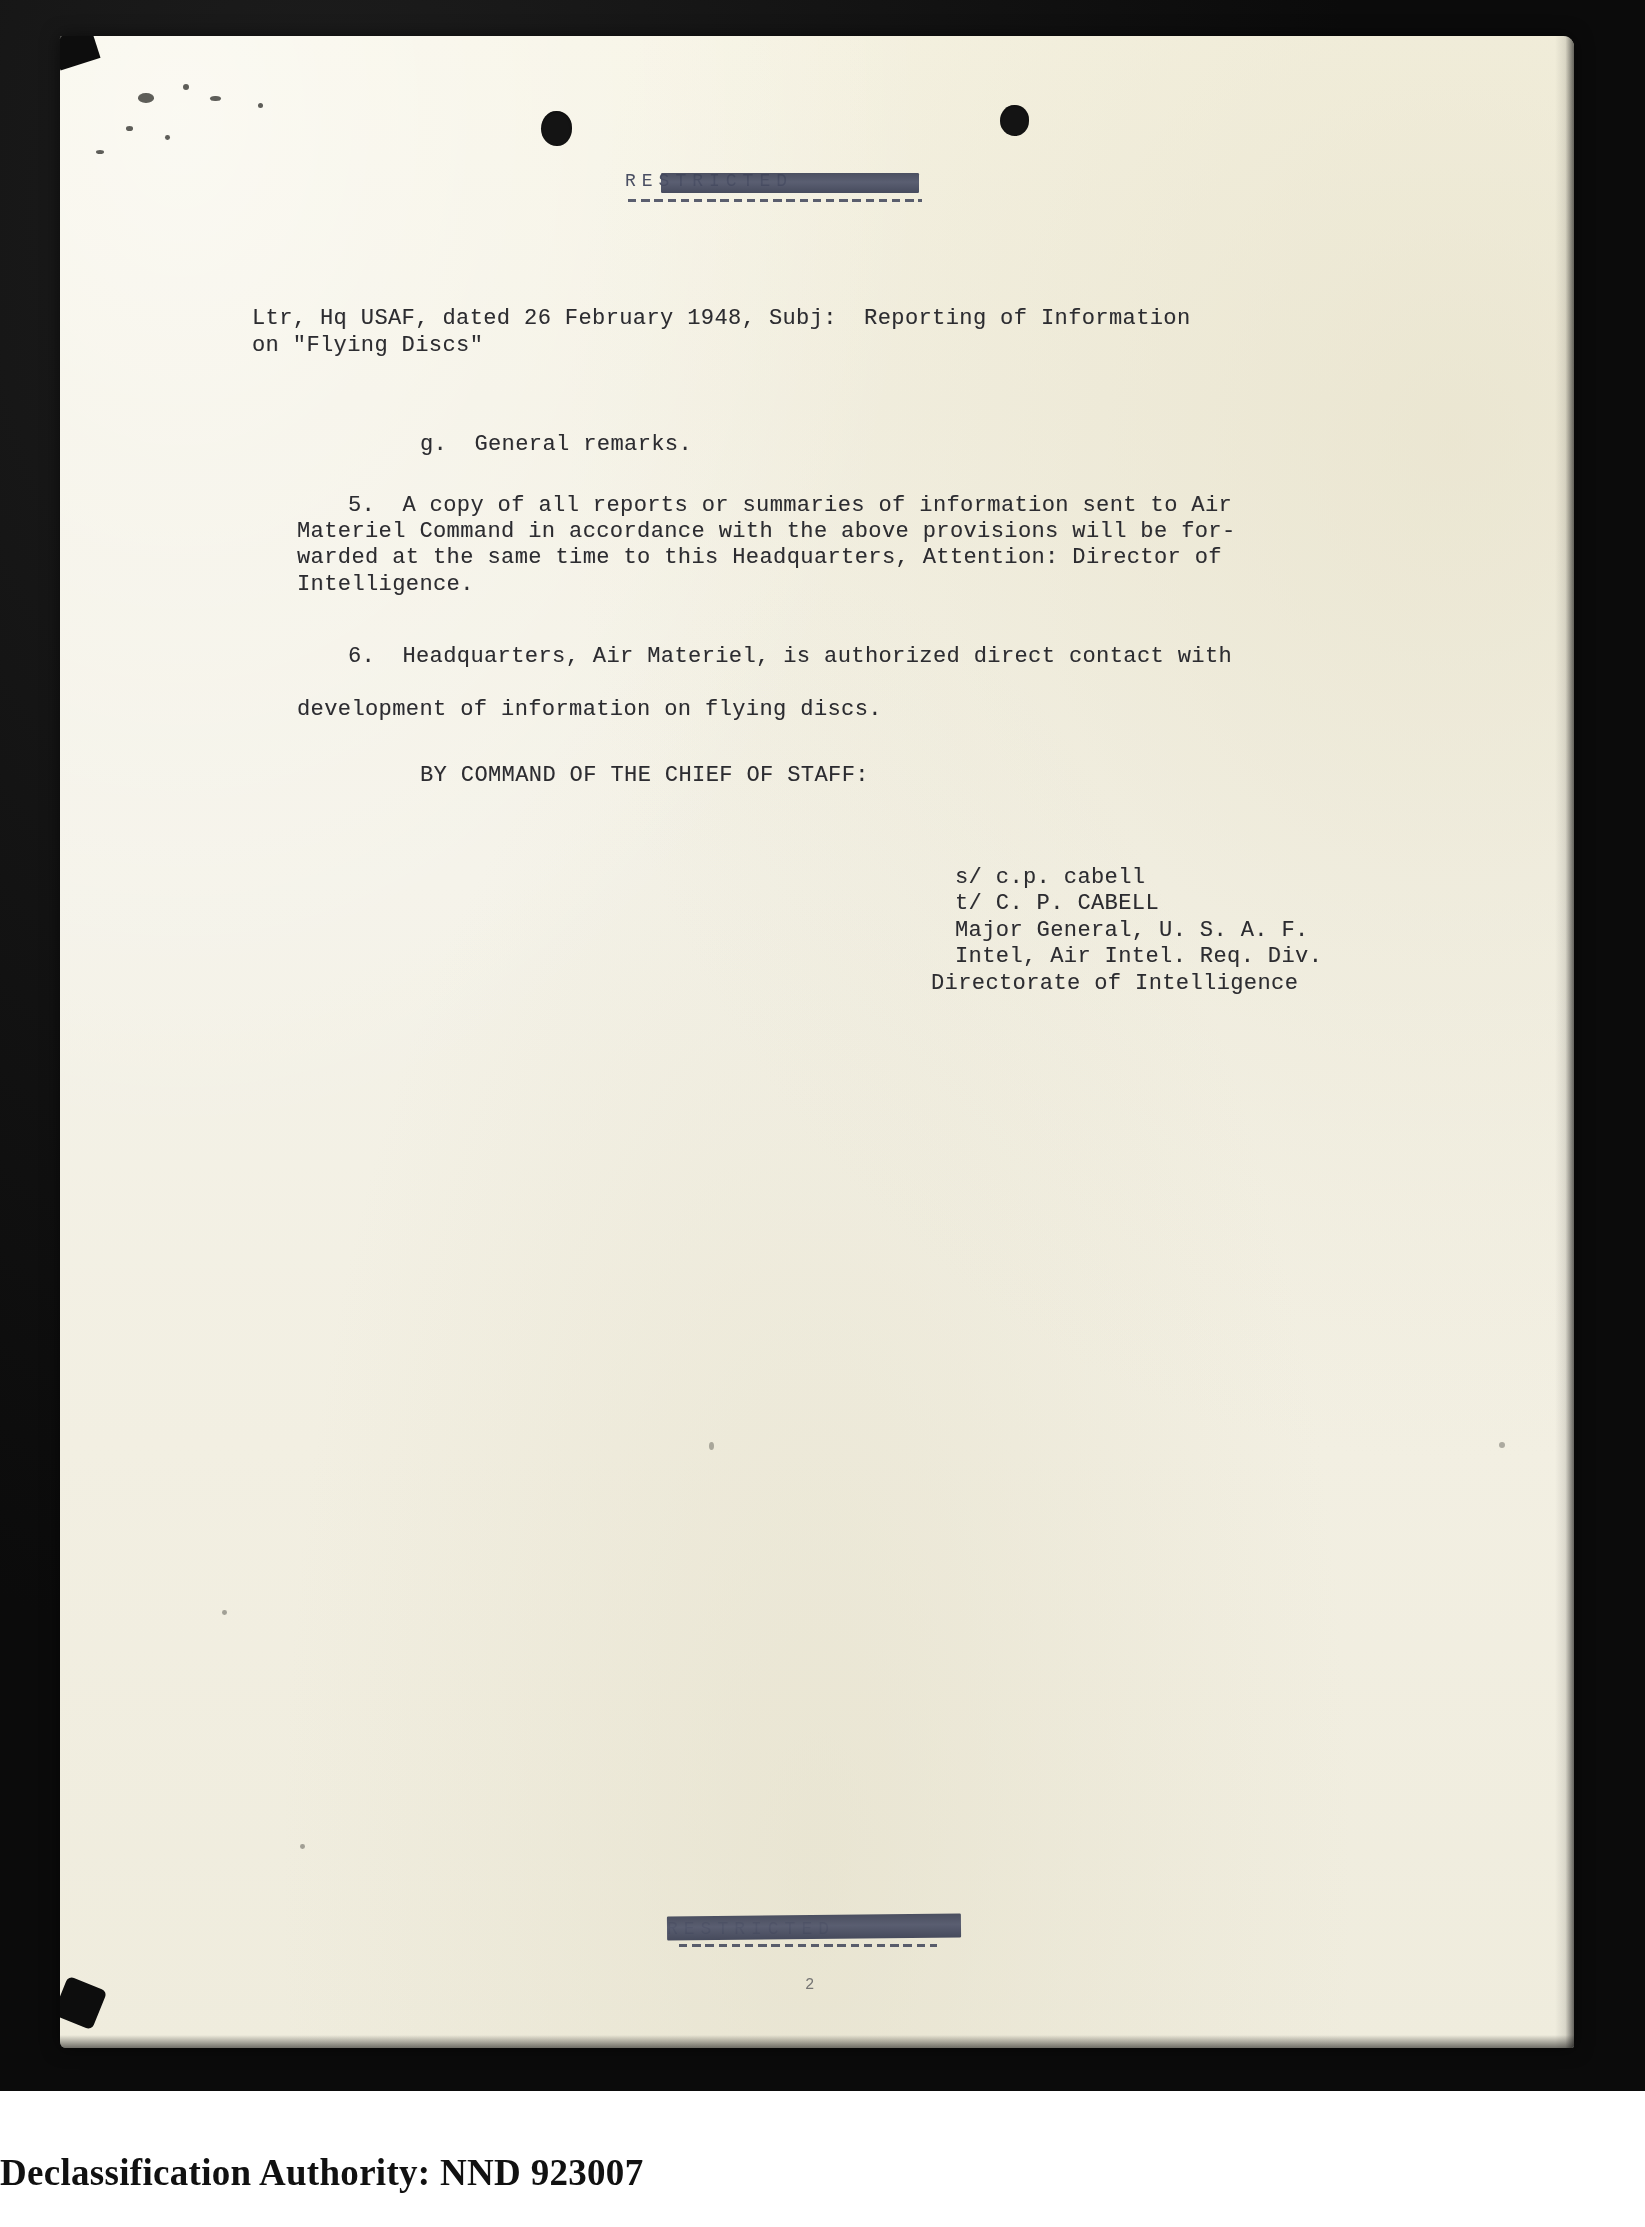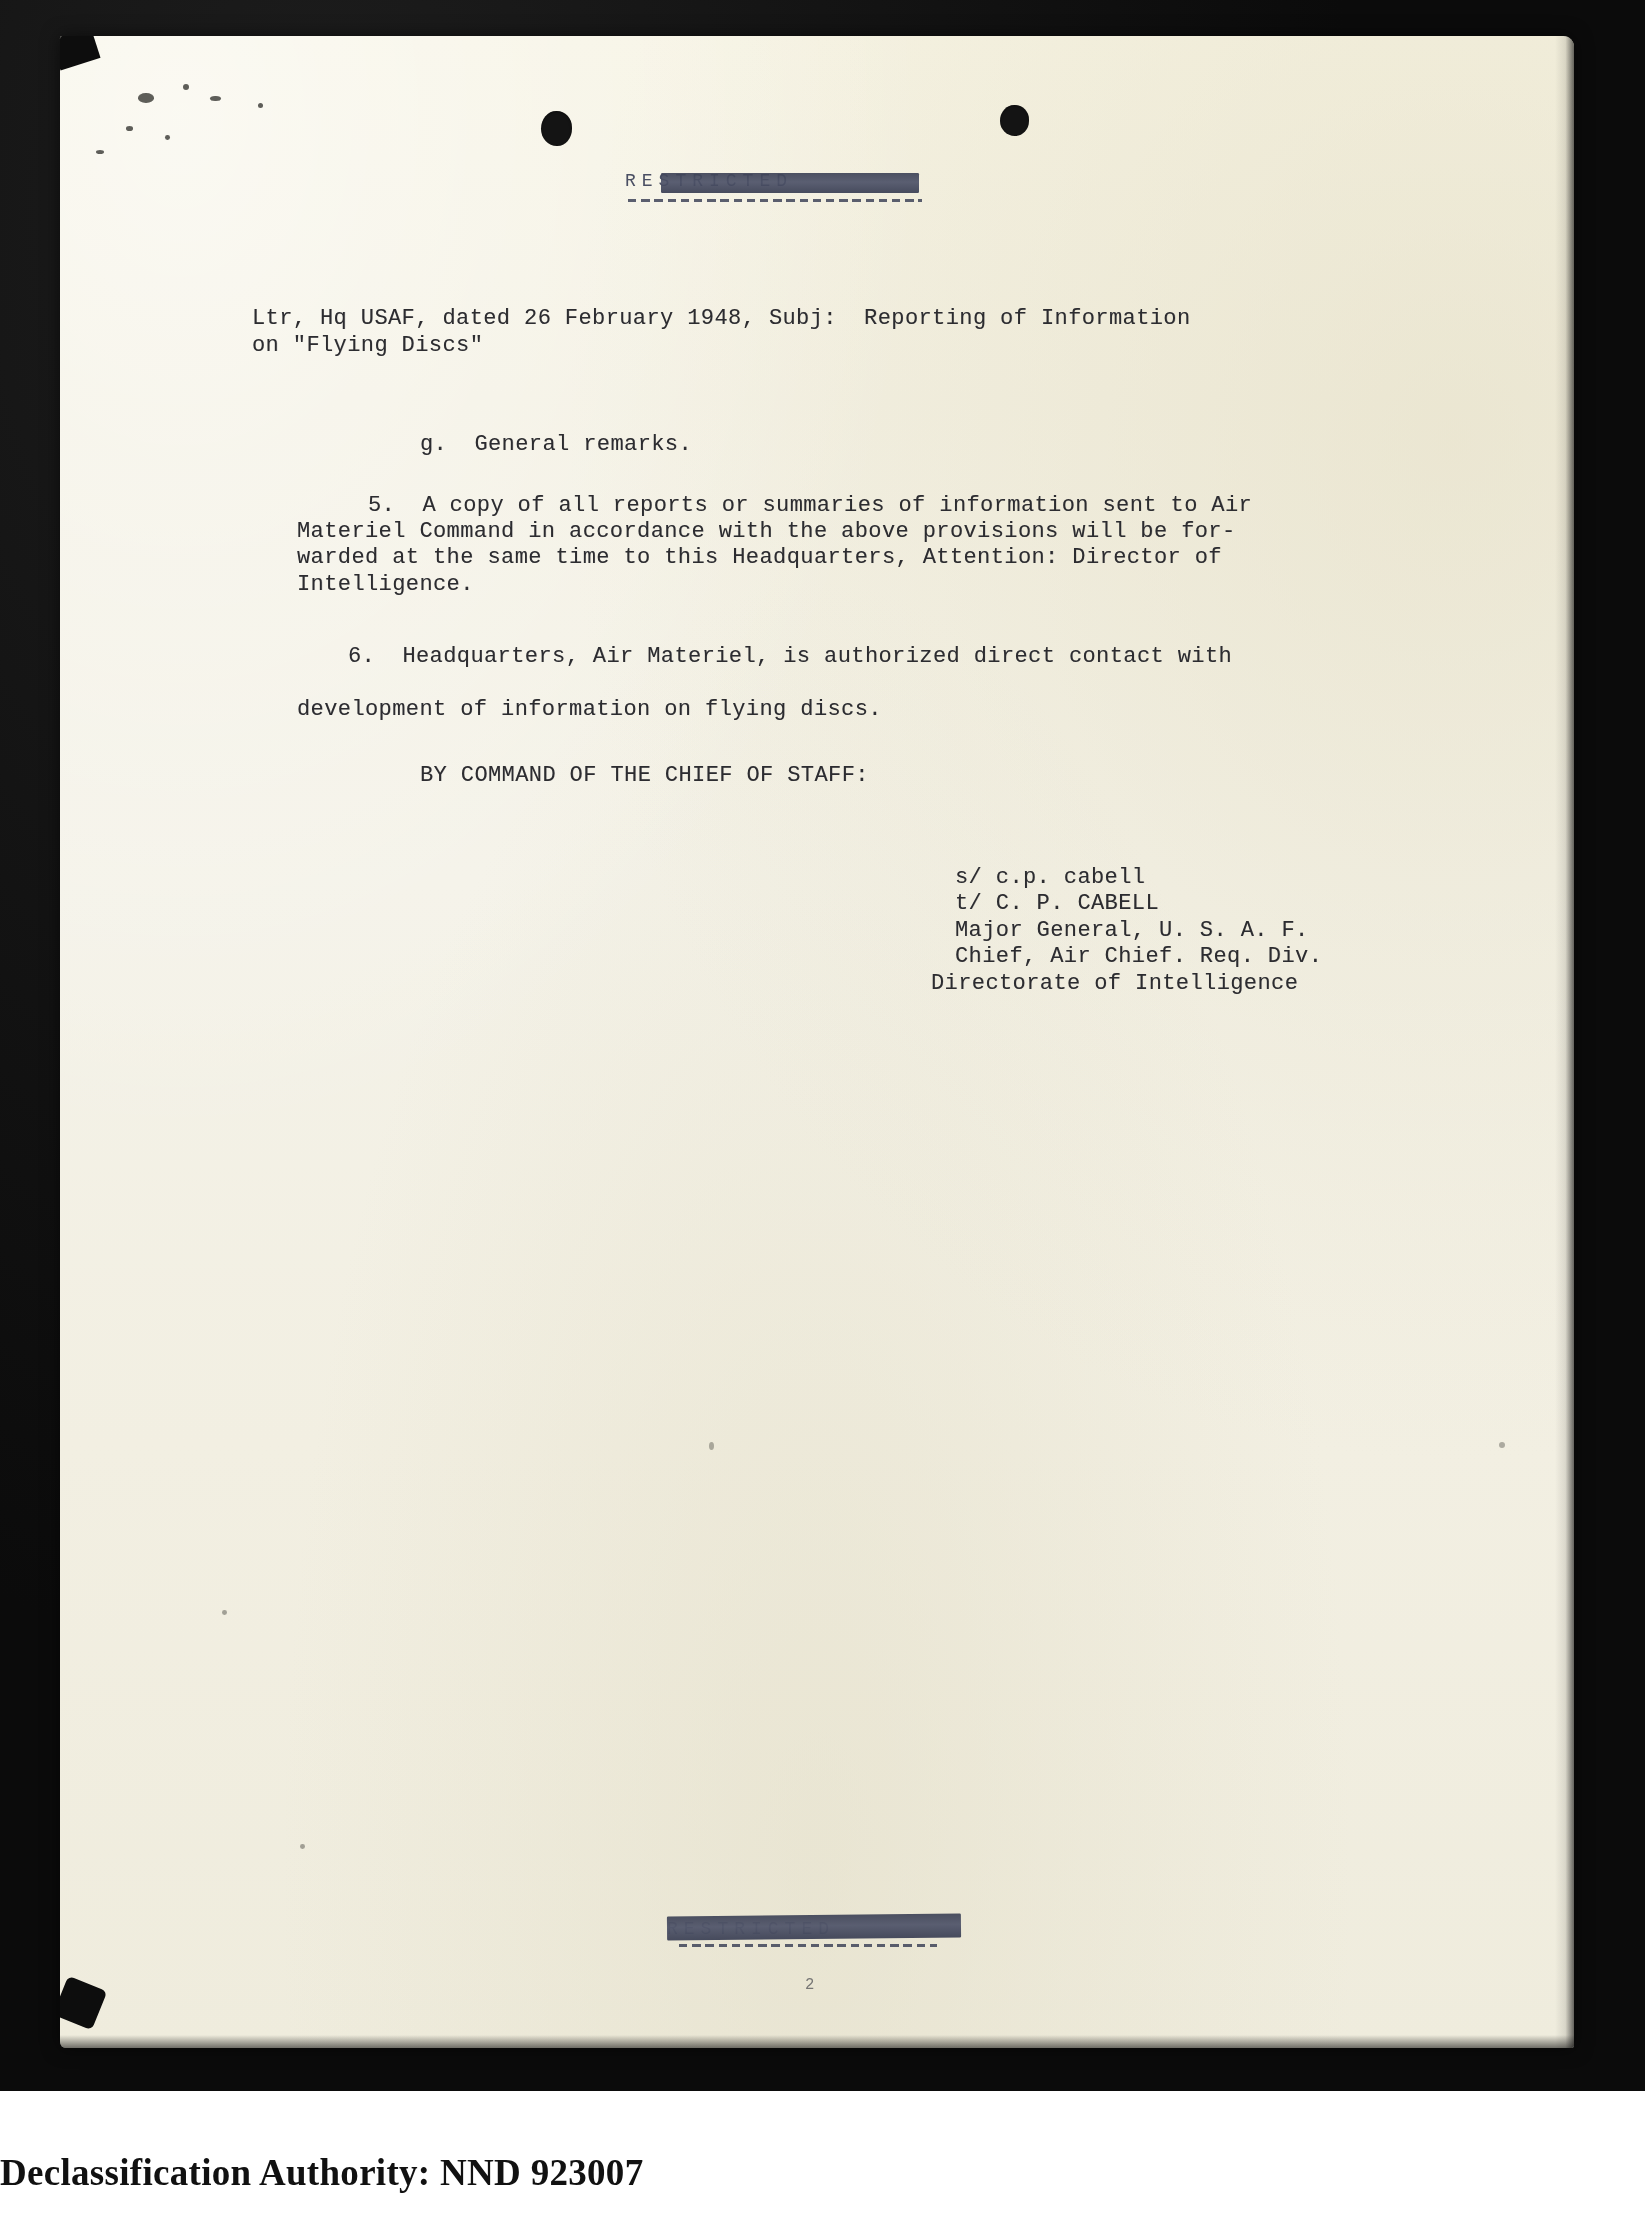--- a/index.html
+++ b/index.html
@@ -205,34 +205,34 @@
 
     <div class="stamp" style="left:565px; top:135px;">RESTRICTED</div>
     <div class="stamp-bar" style="left:601px; top:137px; width:258px; height:20.4px;"></div>
     <div class="stamp-underline" style="left:568px; top:163px; width:294px;"></div>
 
     <div class="typed" style="left:192px; top:270px;">Ltr, Hq USAF, dated 26 February 1948, Subj:  Reporting of Information</div>
     <div class="typed" style="left:192px; top:297px;">on "Flying Discs"</div>
 
     <div class="typed" style="left:360px; top:396px;">g.  General remarks.</div>
 
-    <div class="typed" style="left:288px; top:457px;margin-left:20px;">5.  A copy of all reports or summaries of information sent to Air</div>
+    <div class="typed" style="left:288px; top:457px;">5.  A copy of all reports or summaries of information sent to Air</div>
     <div class="typed" style="left:237px; top:509px;">warded at the same time to this Headquarters, Attention: Director of</div>
     <div class="typed" style="left:237px; top:483px;">Materiel Command in accordance with the above provisions will be for-</div>
     <div class="typed" style="left:237px; top:536px;">Intelligence.</div>
 
     <div class="typed" style="left:288px; top:608px;">6.  Headquarters, Air Materiel, is authorized direct contact with</div>
     <div class="typed" style="left:237px; top:661px;">development of information on flying discs.</div>
 
     <div class="typed" style="left:360px; top:727px;">BY COMMAND OF THE CHIEF OF STAFF:</div>
 
     <div class="typed" style="left:895px; top:829px;">s/ c.p. cabell</div>
     <div class="typed" style="left:895px; top:855px;">t/ C. P. CABELL</div>
     <div class="typed" style="left:895px; top:882px;">Major General, U. S. A. F.</div>
-    <div class="typed" style="left:895px; top:908px;">Chief, Air Chief. Req. Div.</div>
+    <div class="typed" style="left:895px; top:908px;">Intel, Air Intel. Req. Div.</div>
     <div class="typed" style="left:871px; top:935px;">Directorate of Intelligence</div>
 
     <div class="stamp" style="left:607px; top:1883px; opacity:.55;">RESTRICTED</div>
     <div class="stamp-bar" style="left:607px; top:1879px; width:294px; height:24px; transform: rotate(-0.6deg);"></div>
     <div class="stamp-underline" style="left:619px; top:1908px; width:258px;"></div>
 
     <div class="page-number" style="left:745px; top:1940px;">2</div>
 
   </div>
 </div>

